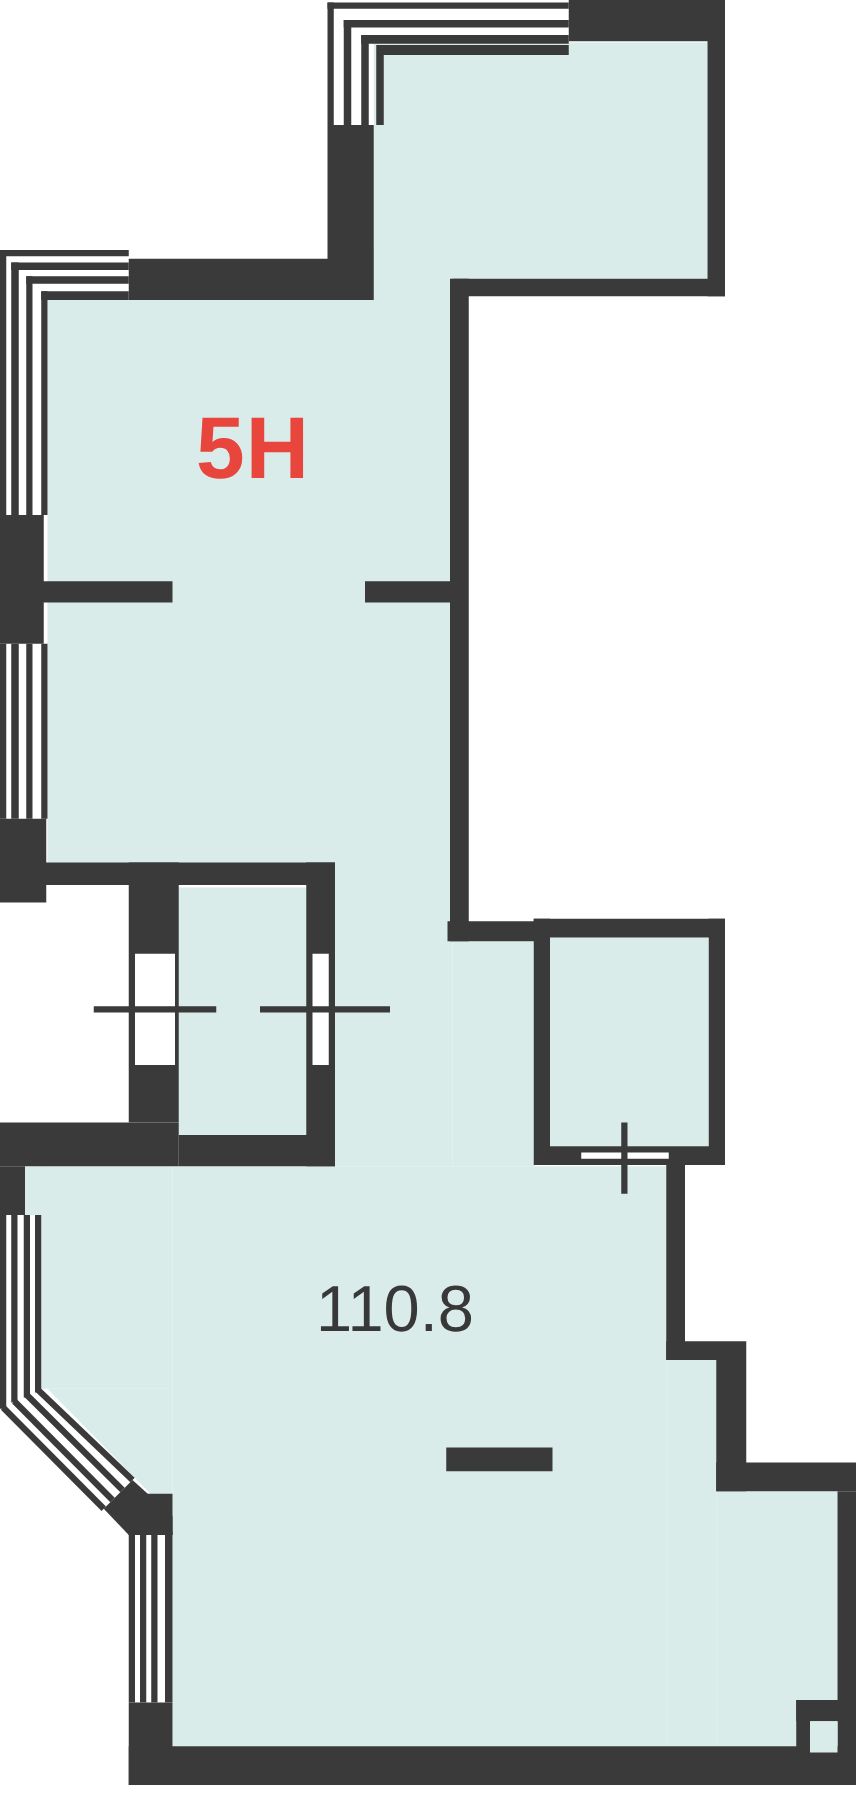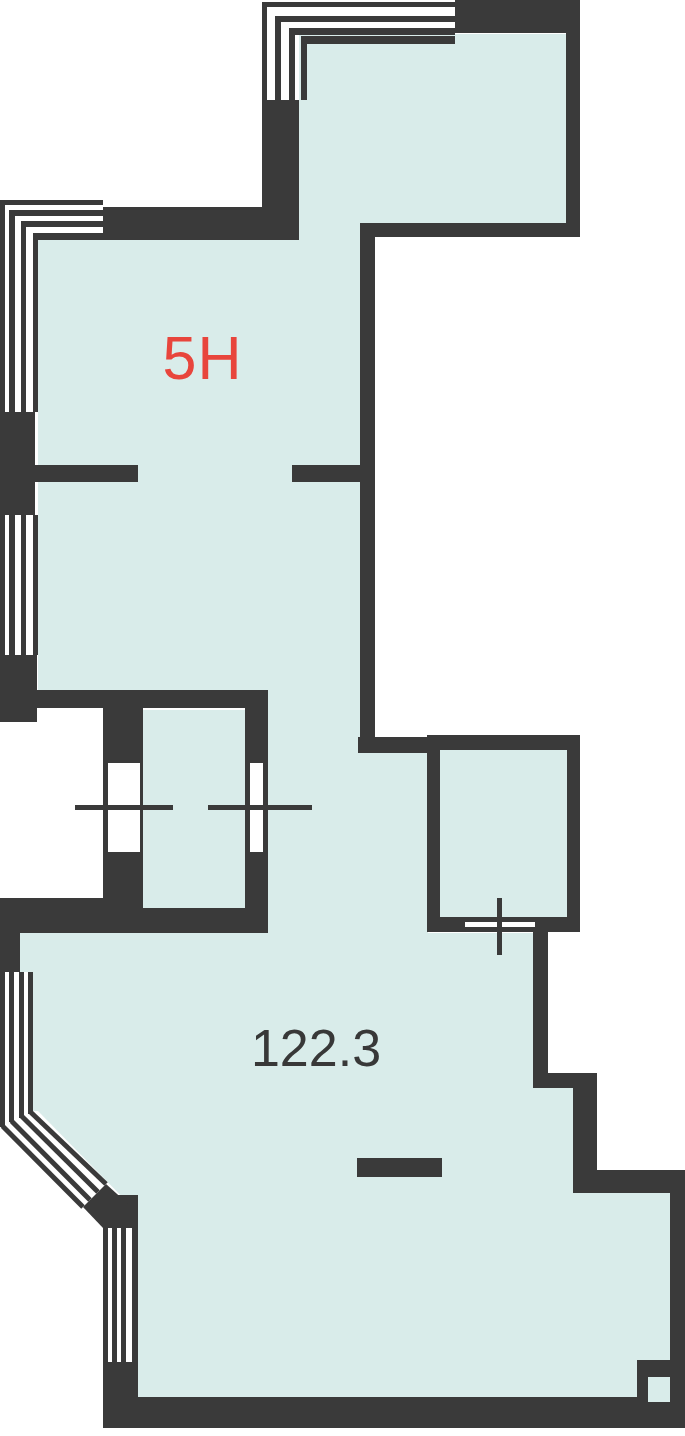--- a/index.html
+++ b/index.html
@@ -21,21 +21,21 @@
   .floor{fill:var(--floor);}
   .wall{fill:var(--wall);}
   .opening{fill:var(--background);}
   .wline{stroke:var(--wall);stroke-width:5;fill:none;}
   .label{
     position:absolute;display:flex;align-items:center;justify-content:center;
     white-space:nowrap;
   }
   .unit-label{
     left:140px;top:318px;width:125px;height:80px;
-    font-size:61px;font-weight:normal;color:var(--unit-label);
+    font-size:70px;font-weight:bold;color:var(--unit-label);
     letter-spacing:1px;
   }
   .area-label{
     left:236px;top:1014px;width:160px;height:68px;
     font-size:52px;font-weight:500;color:var(--area-text);
   }
 </style>
 </head>
 <body>
 
@@ -156,14 +156,14 @@
     <g>
       <rect class="wall" x="75" y="805" width="98" height="5"></rect>
       <rect class="wall" x="208" y="805" width="104" height="5"></rect>
       <rect class="wall" x="497" y="898" width="5" height="57"></rect>
     </g>
 
     <rect class="floor" x="648" y="1377" width="22" height="25"></rect>
   </svg>
 
   <div class="label unit-label">5H</div>
-  <div class="label area-label">122.3</div>
+  <div class="label area-label">110.8</div>
 </div>
 
 </body></html>

